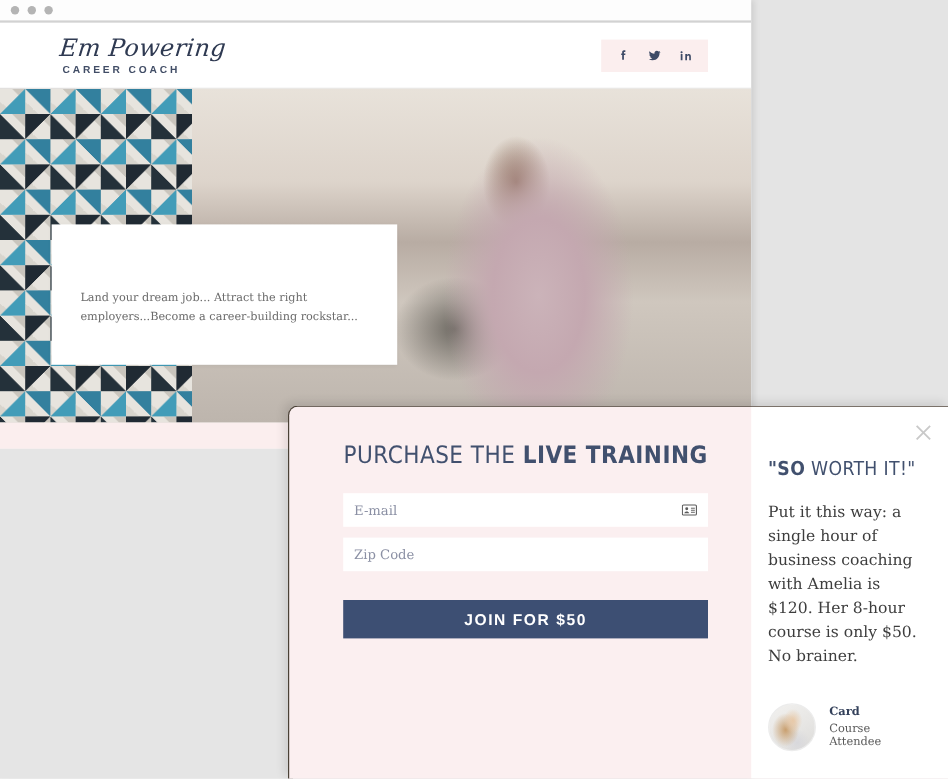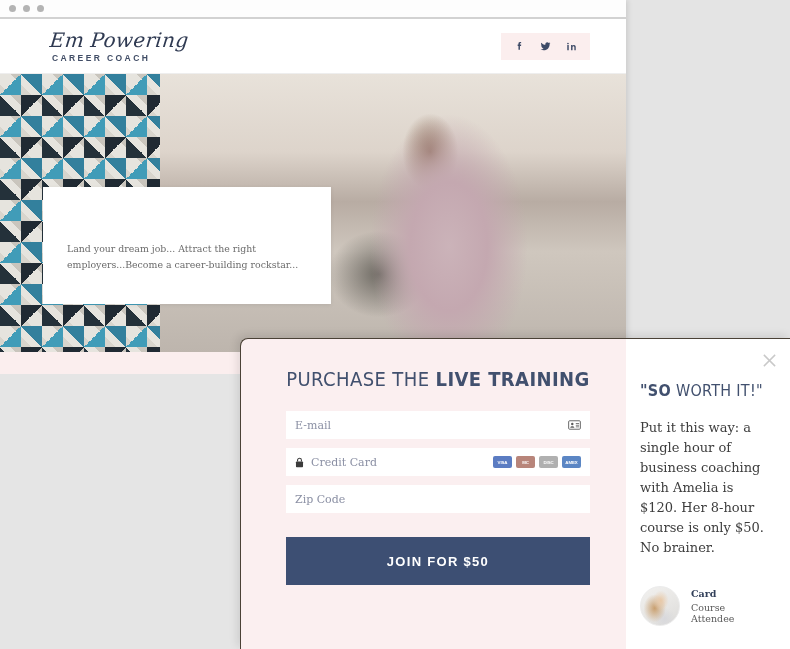--- a/index.html
+++ b/index.html
@@ -127,21 +127,21 @@
     display:flex; align-items:center; justify-content:center;
     letter-spacing:-.1px; overflow:hidden;
   }
   .brand.visa{ background:#5b7cc2; }
   .brand.mc{ background:#b8857a; }
   .brand.disc{ background:#b0b0b0; }
   .brand.amex{ background:#5b86c4; }
   #field-row{ display:flex; gap:9px; }
   #field-row .field{ flex:1; margin-bottom:0; }
   #join-button{
-    margin-top:24px; height:48px; width:100%;
+    margin-top:24px; height:32px; width:100%;
     background:#3d4f73; color:#ffffff; border:none;
     font-size:13px; font-weight:700; letter-spacing:1.3px;
     cursor:pointer;
     display:flex; align-items:center; justify-content:center;
   }
 
   #modal-right{
     flex:1; background:#ffffff; padding:38px 22px 0 14px; position:relative;
   }
   #close-button{
@@ -242,33 +242,20 @@
         <svg class="contact-icon" viewBox="0 0 20 15">
           <rect x="1" y="1" width="18" height="13" rx="1.5" fill="none" stroke="#5a5a5a" stroke-width="1.4"></rect>
           <circle cx="6.6" cy="6" r="1.9" fill="#5a5a5a"></circle>
           <path d="M3.4 11.6c.5-1.6 1.8-2.3 3.2-2.3s2.7.7 3.2 2.3z" fill="#5a5a5a"></path>
           <rect x="12" y="4.6" width="5" height="1.2" fill="#5a5a5a"></rect>
           <rect x="12" y="7.2" width="5" height="1.2" fill="#5a5a5a"></rect>
           <rect x="12" y="9.8" width="5" height="1.2" fill="#5a5a5a"></rect>
         </svg>
       </div>
 
-      <div class="field">
-        <svg class="lock-icon" viewBox="0 0 14 17">
-          <path d="M4 7V5a3 3 0 0 1 6 0v2" fill="none" stroke="#3c3c3c" stroke-width="1.7"></path>
-          <rect x="1.5" y="7" width="11" height="9" rx="1.2"></rect>
-        </svg>
-        <span class="field-text">Credit Card</span>
-        <span id="card-brands">
-          <span class="brand visa">VISA</span>
-          <span class="brand mc">MC</span>
-          <span class="brand disc">DISC</span>
-          <span class="brand amex">AMEX</span>
-        </span>
-      </div>
 
       <div id="field-row">
         <div class="field">
           <span class="field-text">Zip Code</span>
         </div>
       </div>
 
       <button id="join-button">JOIN FOR $50</button>
     </div>
   </div>

